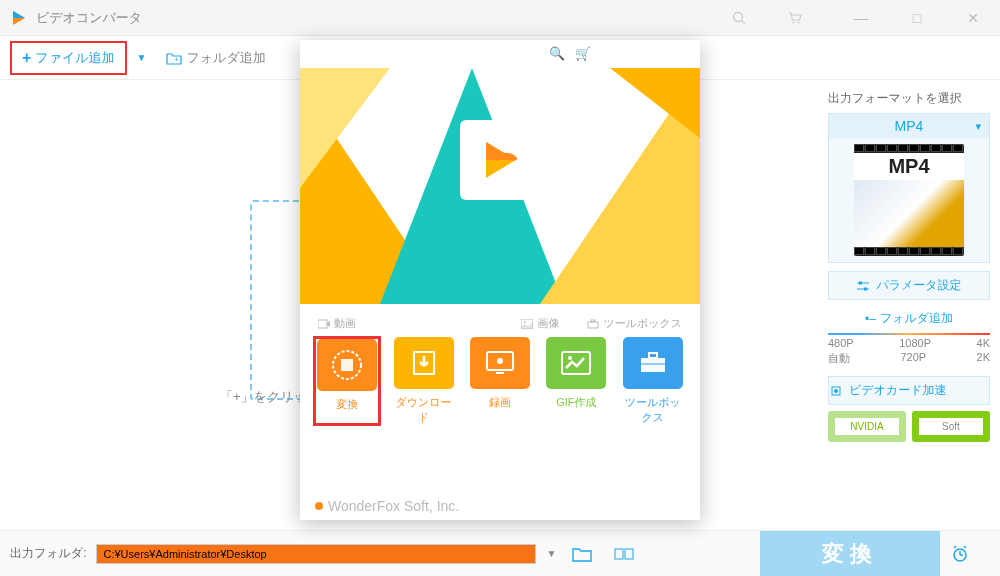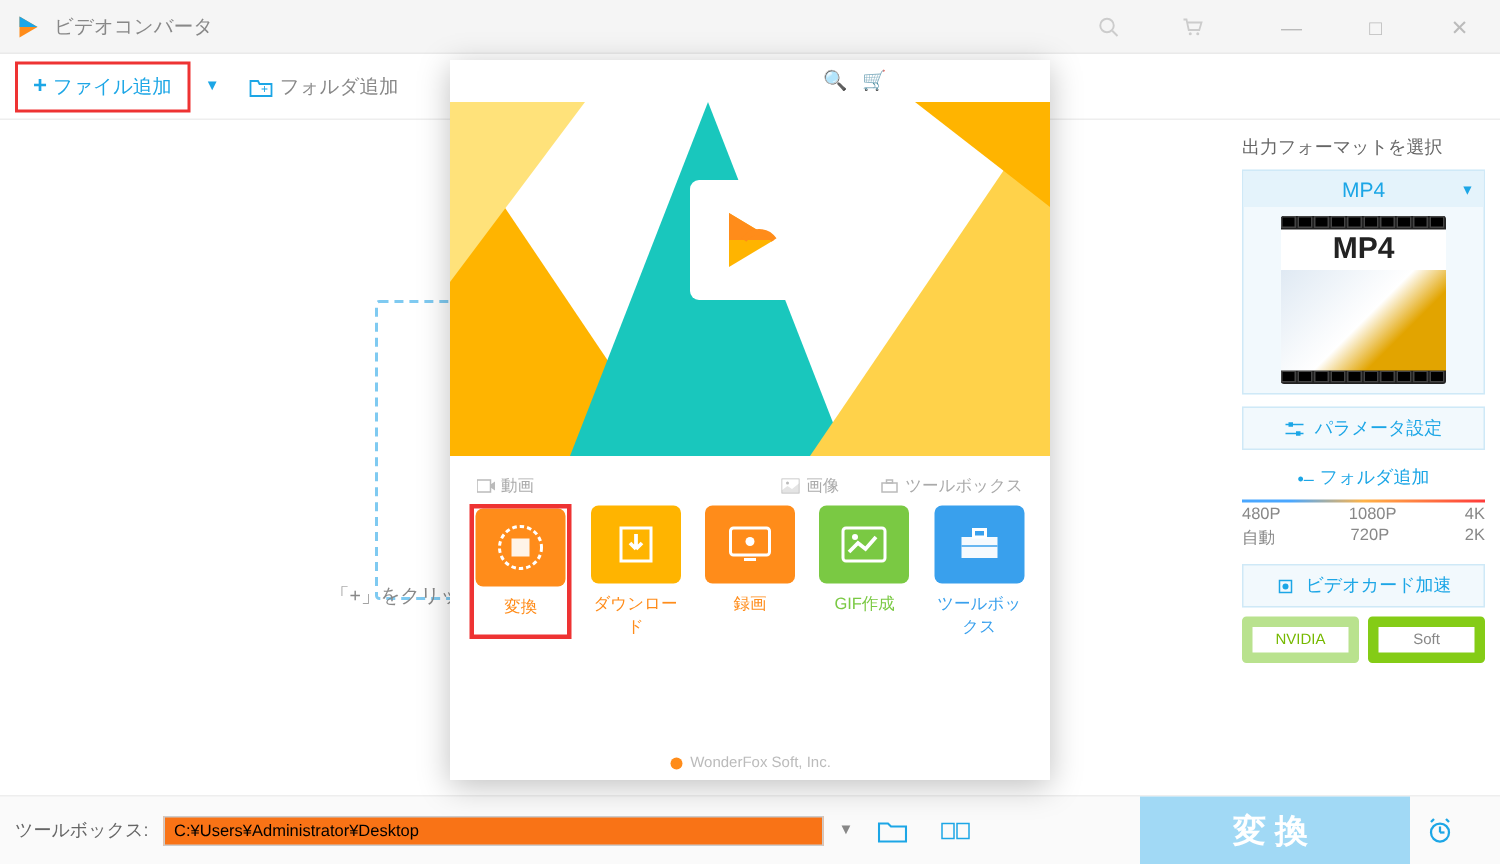--- a/index.html
+++ b/index.html
@@ -35,21 +35,21 @@
   .mp4-label { background:#fff; color:#222; font-weight:bold; font-size:20px; text-align:center; padding:2px 0; }
   .mp4-img { flex:1; background: linear-gradient(135deg,#dfe9f3 0%, #ffffff 50%, #e2a400 70%); position:relative;}
   .filmstrip { display:flex; }
   .filmstrip span { width:10px; height:8px; background:#000; margin:0 1px 1px 0; border:1px solid #444;}
   .param-btn { margin-top:8px; border:1px solid #cfe9f7; background:#f2f9fd; color:#1ca6e6; font-size:12px; padding:5px 0; text-align:center; cursor:pointer; display:flex; align-items:center; justify-content:center; gap:6px;}
   .quick { margin-top:10px; }
   .quick-title { font-size:12px; color:#1ca6e6; display:flex; gap:4px; align-items:center; justify-content:center;}
   .res-bar { height:2px; background: linear-gradient(90deg,#4aa7ff 0%, #4aa7ff 20%, #ffb347 50%, #ff3b3b 100%); margin:6px 0 2px; position:relative;}
   .res-labels, .res-labels2 { display:flex; justify-content:space-between; font-size:11px; color:#888; }
   .res-labels2 { margin-top:2px; }
-  .gpu-btn { margin-top:10px; border:1px solid #cfe9f7; background:#f2f9fd; color:#1ca6e6; font-size:12px; padding:5px 0; text-align:center; cursor:pointer; display:flex; align-items:center; justify-content:center; gap:6px;}
+  .gpu-btn { margin-top:10px; border:1px solid #cfe9f7; background:#f2f9fd; color:#1ca6e6; font-size:12px; padding:5px 0; text-align:center; cursor:pointer; display:flex; align-items:center; justify-content:flex-start; gap:6px;}
   .gpu-row { display:flex; gap:6px; margin-top:6px; }
   .gpu-chip { flex:1; border:7px solid #84cc16; border-radius:3px; font-size:10px; text-align:center; padding:3px 0; color:#888; }
   .gpu-chip.nv { color:#76b900; border-color:#b9e28e; }
 
   
   .bottombar { position:absolute; bottom:0; left:0; right:0; height:46px; display:flex; align-items:center; padding:0 10px; background:#fafafa; border-top:1px solid #eee; gap:10px; }
   .out-label { font-size:12px; color:#666; }
   .out-path { flex:0 0 440px; }
   .path-input { width:100%; font-size:11px; border:1px solid #ccc; padding:3px 6px; background:#f97316; }
   .bb-icon { width:32px; height:28px; display:flex; align-items:center; justify-content:center; color:#1ca6e6; cursor:pointer; }
@@ -78,21 +78,21 @@
   .tile .ic { width:60px; height:52px; margin:0 auto 6px; border-radius:5px; display:flex; align-items:center; justify-content:center; }
   .tile.convert .ic { background:#ff8c1a; }
   .tile.download .ic { background:#ffb400; }
   .tile.record .ic { background:#ff8c1a; }
   .tile.gif .ic { background:#7ac943; }
   .tile.tools .ic { background:#39a0ed; }
   .tile .lbl { color:#ff8c1a; }
   .tile.gif .lbl { color:#7ac943; }
   .tile.tools .lbl { color:#39a0ed; }
   .tile.highlight { outline:3px solid #e33; outline-offset:-2px; padding:2px 0; }
-  .m-foot { margin-top:auto; text-align:right; font-size:10px; color:#bbb; padding-top:8px; display:flex; justify-content:center; align-items:center; gap:4px;}
+  .m-foot { margin-top:auto; text-align:right; font-size:14px; color:#bbb; padding-top:8px; display:flex; justify-content:flex-start; align-items:center; gap:4px;}
 
   svg { display:block; }
 </style>
 </head>
 <body>
 
 <div class="titlebar">
   <span class="logo">
     <svg width="18" height="18" viewBox="0 0 18 18">
         <path d="M3 2 L15 9 L3 16 Z" fill="#ff8c1a"></path>
@@ -215,21 +215,21 @@
       </span>
     <span>ビデオカード加速</span>
   </div>
   <div class="gpu-row">
     <div class="gpu-chip nv"><span>NVIDIA</span></div>
     <div class="gpu-chip"><span>Soft</span></div>
   </div>
 </div>
 
 <div class="bottombar">
-  <span class="out-label">ツールボックス:</span>
+  <span class="out-label">出力フォルダ:</span>
   <div class="out-path">
     <input class="path-input" value="C:¥Users¥Administrator¥Desktop" style="">
   </div>
   <span style="color:#888;font-size:10px">▼</span>
   <span class="bb-icon">
       <svg width="20" height="16" viewBox="0 0 20 16">
         <path d="M1 3h6l2 2h10v10H1z" fill="none" stroke="#1ca6e6" stroke-width="1.4"></path>
       </svg>
     </span>
   <span class="bb-icon">

